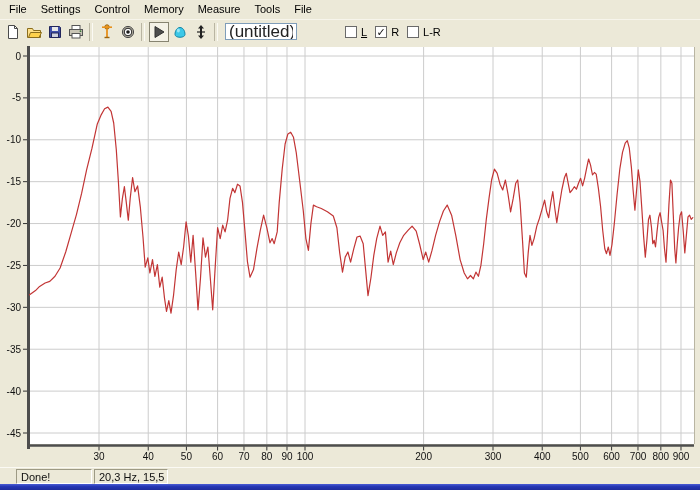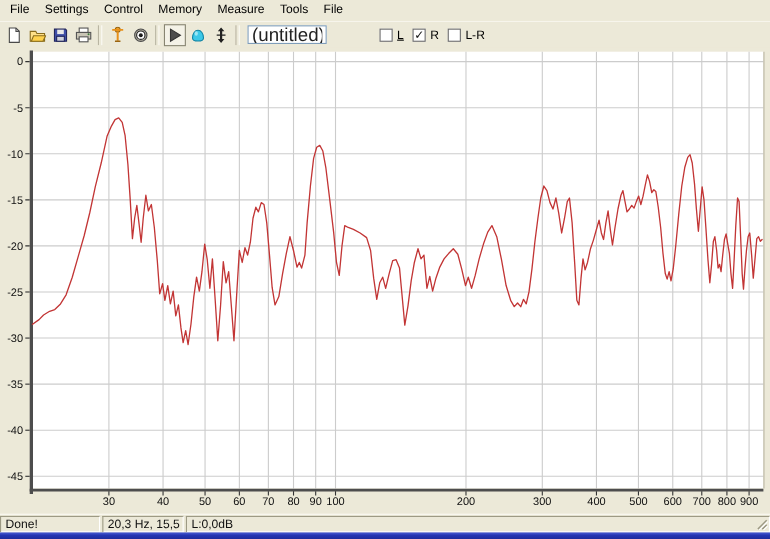--- a/index.html
+++ b/index.html
@@ -46,21 +46,21 @@
   .statusbar{
     position:absolute;top:467px;left:0;width:700px;height:17px;
     background:#ece9d8;border-top:1px solid #fbfaf4;
     display:flex;align-items:stretch;box-sizing:border-box;padding-top:1px;
   }
   .status-panel{
     border:1px solid;border-color:#9d9a84 #ffffff #ffffff #9d9a84;
     margin-right:2px;padding:0 4px;display:flex;align-items:center;
     white-space:nowrap;overflow:hidden;box-sizing:border-box;font-size:11px;color:#111;
   }
-  .sp1{width:91px;}
+  .sp1{width:76px;margin-left:16px;}
   .sp2{width:74px;}
   .sp3{width:154px;}
   .sp4{flex:1;margin-right:0;position:relative;}
   .grip{position:absolute;right:1px;bottom:1px;width:12px;height:12px;}
   .bottom-strip{
     position:absolute;top:484px;left:0;width:700px;height:6px;
     background:linear-gradient(#4a5cd4,#2335b2 45%,#1e2c9c);
   }
   svg text{font-family:"Liberation Sans","DejaVu Sans",sans-serif;}
 </style>
@@ -236,22 +236,15 @@
       <text x="660.8316805152788" y="459.5" text-anchor="middle" font-size="10" fill="#111">800</text>
       <line x1="680.985774359547" y1="446.5" x2="680.985774359547" y2="450.5" stroke="#333" stroke-width="1"></line>
       <text x="680.985774359547" y="459.5" text-anchor="middle" font-size="10" fill="#111">900</text>
       <path d="M29.6 294.8L35.5 290.6L39.6 286.4L45.1 283.0L49.8 281.4L55.0 276.3L60.1 268.0L65.7 252.0L71.2 232.8L76.5 214.3L81.6 193.4L86.6 169.9L92.0 148.2L97.3 123.9L101.3 114.6L104.6 108.8L107.9 107.1L111.1 111.3L113.7 123.0L116.3 149.8L118.4 181.7L120.4 216.9L122.4 198.4L124.4 186.7L126.4 203.4L128.3 220.2L130.2 198.4L132.6 177.5L134.9 191.7L137.6 185.9L140.3 206.8L143.0 237.0L145.2 267.1L147.8 257.9L149.9 273.0L152.5 259.6L154.9 276.3L157.4 264.6L159.8 287.2L162.2 277.2L164.5 298.1L166.5 311.5L168.8 300.6L171.0 313.2L173.6 294.8L176.2 269.6L178.7 252.0L181.2 264.6L183.6 247.0L186.1 221.9L188.4 236.1L190.8 262.1L193.1 235.3L195.7 273.8L198.0 309.8L200.5 278.0L203.0 237.8L205.5 257.1L207.9 247.0L210.3 278.0L212.7 309.8L215.3 265.4L217.6 227.7L220.2 238.6L222.7 225.2L225.1 231.9L227.6 220.2L230.0 198.4L232.6 188.4L234.9 192.6L237.5 184.2L240.0 185.9L242.5 202.6L245.0 231.9L247.4 261.3L250.0 277.2L253.5 269.6L256.9 248.7L260.3 230.3L263.6 215.2L266.8 227.7L270.0 242.8L272.1 238.6L274.2 243.7L277.2 231.9L279.2 202.6L282.2 169.1L285.1 144.0L287.9 133.9L290.7 132.2L293.5 137.3L296.2 152.3L299.8 181.7L303.3 211.0L305.9 238.6L308.4 250.4L310.9 223.6L313.4 205.1L316.6 206.8L321.3 208.5L327.4 211.8L333.3 216.0L336.9 227.7L339.7 252.9L342.5 272.1L345.2 257.1L347.9 252.0L350.6 262.1L353.8 248.7L357.0 237.0L360.1 236.1L363.2 243.7L365.6 269.6L368.0 295.6L370.9 278.0L373.8 255.4L376.7 238.6L380.0 226.1L382.7 235.3L385.4 231.9L388.1 262.1L390.7 251.2L393.3 264.6L396.3 252.9L399.8 242.8L403.7 235.3L408.0 230.3L412.1 226.1L416.2 231.1L419.7 244.5L423.2 259.6L425.7 252.0L428.7 262.1L432.0 250.4L435.6 235.3L439.5 221.9L443.4 211.0L447.2 205.1L451.6 215.2L455.9 236.1L460.1 259.6L464.2 273.0L467.5 278.8L470.5 275.5L473.4 278.8L475.9 272.1L478.4 276.3L480.9 265.4L483.6 244.5L486.3 219.4L489.0 198.4L491.6 180.0L494.4 169.1L497.2 173.3L500.0 184.2L502.7 190.0L505.4 180.0L508.0 194.2L510.6 211.8L513.2 198.4L515.7 183.3L517.7 180.0L520.1 202.6L522.5 240.3L524.4 273.0L526.3 277.2L528.2 252.9L530.0 235.3L531.9 245.3L534.1 238.6L536.8 226.1L539.4 218.5L542.0 209.3L544.6 200.1L546.7 211.8L548.7 217.7L550.8 202.6L552.8 191.7L554.8 208.5L556.8 222.7L559.1 206.8L561.8 190.0L564.5 177.5L566.3 173.3L568.2 183.3L570.0 192.6L572.2 190.0L574.3 186.7L576.4 189.2L578.5 183.3L580.6 178.3L582.6 185.9L584.6 178.3L586.6 168.3L588.6 159.0L590.5 164.9L592.5 175.0L594.4 172.5L596.2 174.1L598.4 188.4L600.6 206.8L602.7 230.3L604.8 248.7L606.5 253.7L608.3 247.0L610.0 255.4L612.0 244.5L614.3 223.6L617.1 194.2L619.8 169.1L622.5 152.3L625.2 143.1L627.3 140.6L629.3 148.2L631.4 167.4L633.1 190.0L634.9 210.2L636.6 190.0L638.3 169.9L640.0 181.7L641.7 206.8L643.6 236.1L645.3 257.1L646.9 240.3L648.5 219.4L649.9 215.2L651.5 227.7L652.8 243.7L654.2 240.3L655.5 247.0L657.0 231.9L658.6 217.7L660.1 212.7L661.6 221.9L663.1 230.3L664.5 248.7L666.0 262.1L667.4 236.1L668.9 205.1L670.5 180.0L671.9 183.3L673.3 215.2L674.7 248.7L675.9 262.9L677.2 244.5L678.6 227.7L680.1 215.2L681.6 211.8L683.3 231.9L684.8 252.9L686.3 236.1L688.0 216.9L689.6 215.2L691.2 219.4L692.8 217.7" fill="none" stroke="#c23535" stroke-width="1.2" stroke-linejoin="round" stroke-linecap="round"></path>
     </svg>
 </div>
 
 <div class="statusbar">
   <span class="status-panel sp1">Done!</span>
   <span class="status-panel sp2">20,3 Hz, 15,5 d</span>
-  <span class="status-panel sp4">
-    <span>L:0,0dB</span>
-    <svg class="grip" width="12" height="12" viewBox="0 0 12 12">
-      <path d="M11 3L3 11M11 7L7 11" stroke="#9d9a84" stroke-width="1.4"></path>
-      <path d="M12 4L4 12M12 8L8 12" stroke="#ffffff" stroke-width="1"></path>
-    </svg>
-  </span>
 </div>
 
 <div class="bottom-strip"></div>
 
 </body></html>

